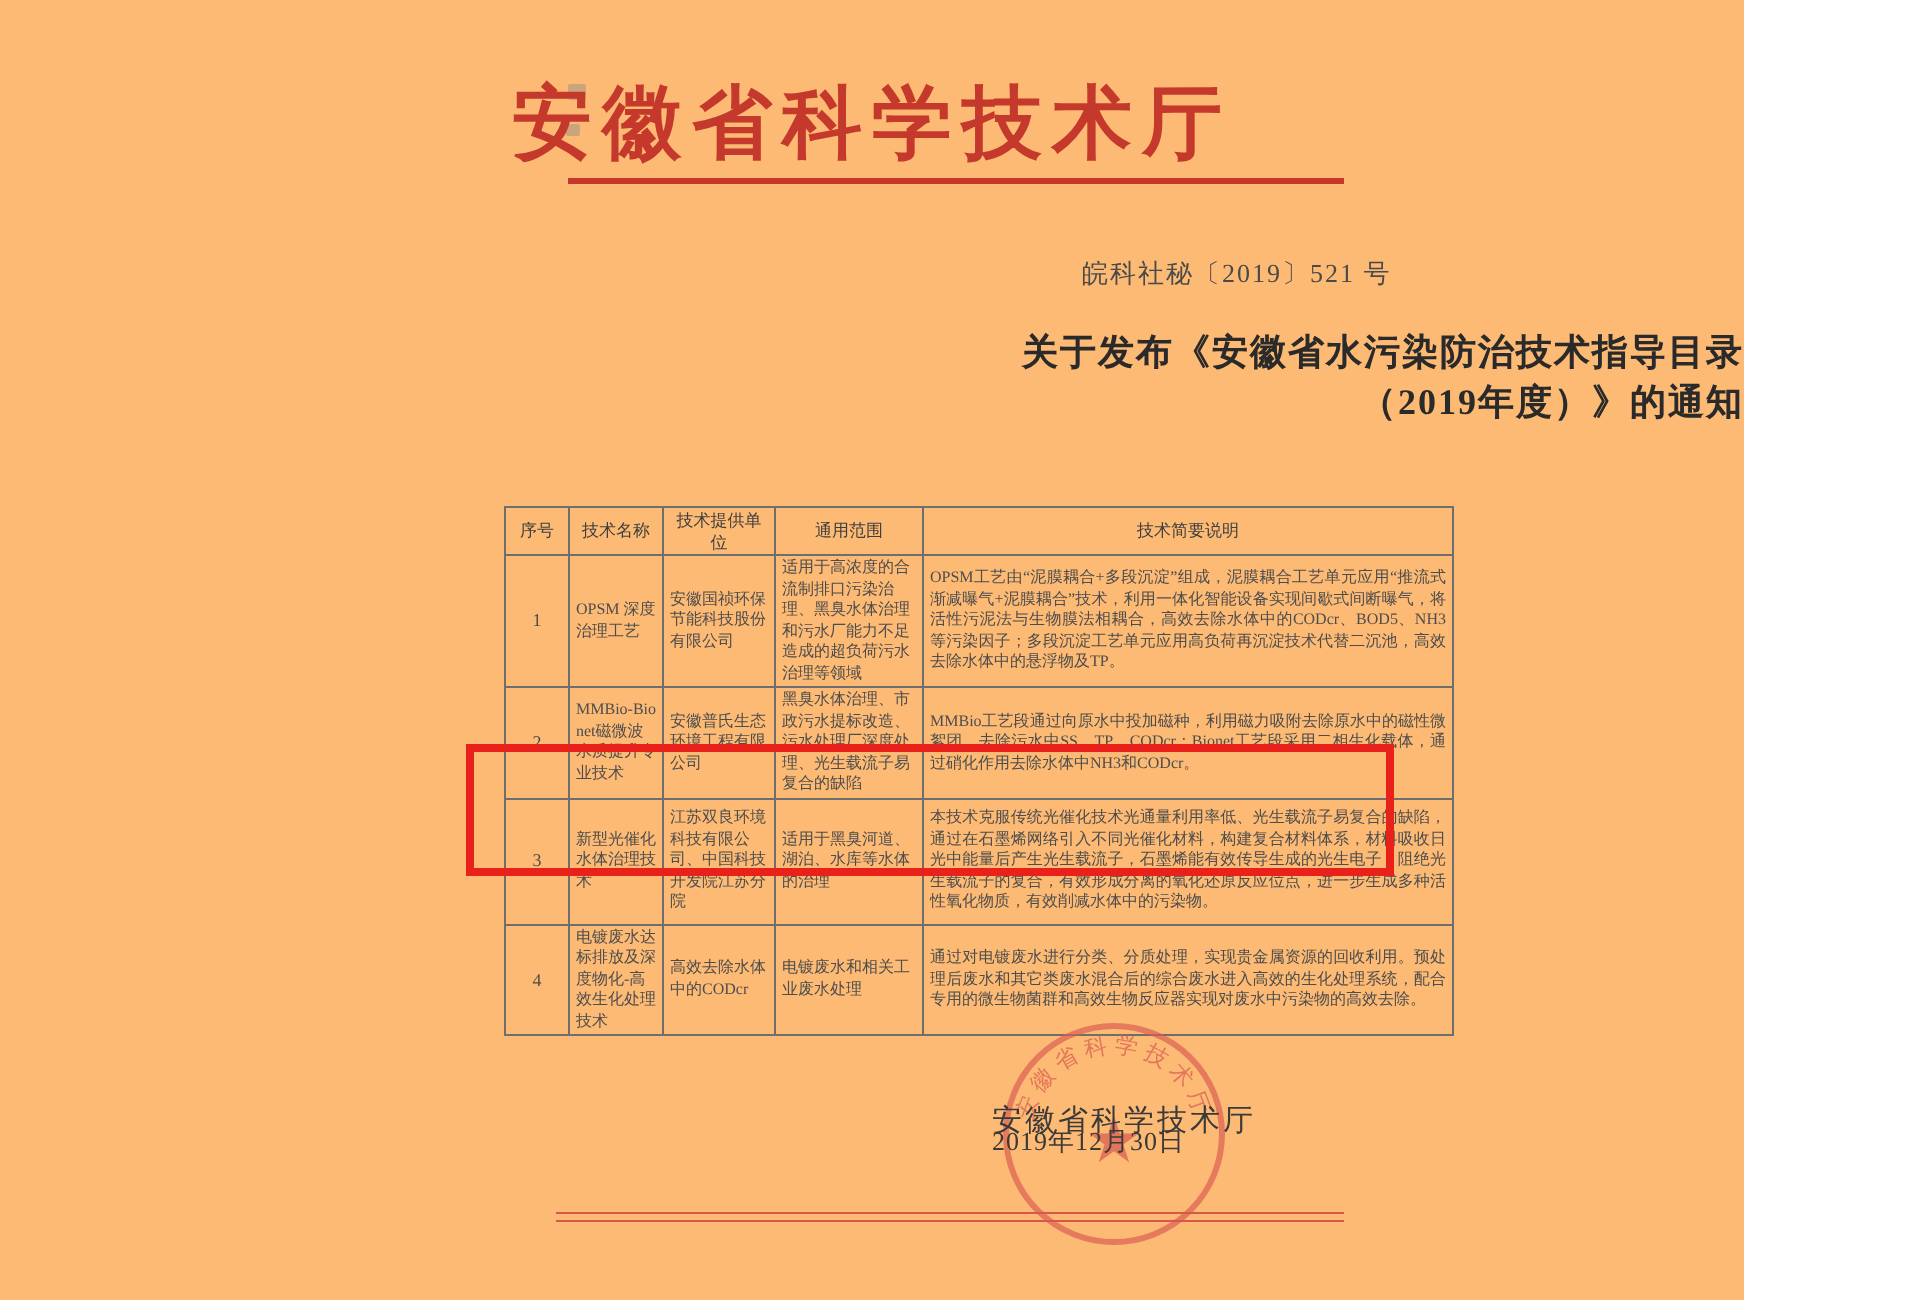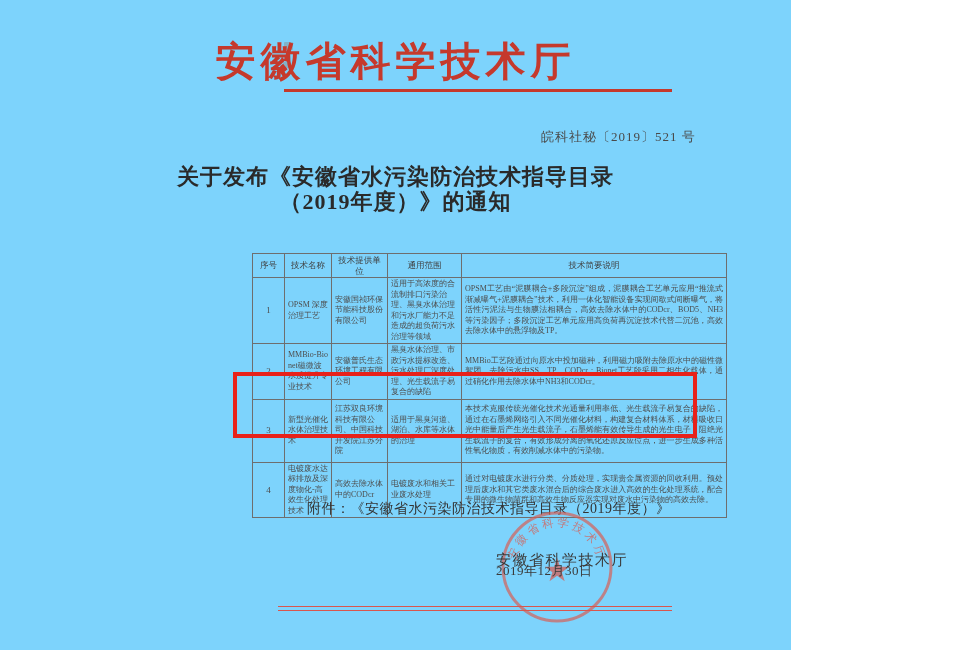--- a/index.html
+++ b/index.html
@@ -1,25 +1,25 @@
 <!DOCTYPE html>
 <html><head>
 <meta charset="utf-8">
 <style>
   html,body{margin:0;padding:0;background:#ffffff;}
-  .page{position:relative;width:780px;height:650px;background:#7dd3fc;overflow:hidden;
-        font-family:"Liberation Serif","DejaVu Serif",serif;color:#3c3c3c;padding-left:11px;}
+  .page{position:relative;width:872px;height:650px;background:#fdba74;overflow:hidden;
+        font-family:"Liberation Serif","DejaVu Serif",serif;color:#3c3c3c;}
   
   .agency{position:absolute;top:34px;left:0;width:100%;text-align:center;
           font-size:40px;font-weight:bold;color:#c5392c;letter-spacing:5px;}
   .red-rule{position:absolute;top:89px;left:284px;width:388px;height:2px;background:#c5392c;
             border-bottom:1px solid rgba(197,57,44,.55);}
   .doc-number{position:absolute;top:128px;left:541px;font-size:13px;color:#4a4a4a;letter-spacing:1px;}
-  .doc-title{position:absolute;top:164px;left:0;width:100%;text-align:center;
-             font-size:22px;font-weight:bold;line-height:25px;color:#2a2a2a;letter-spacing:1px;}
+  .doc-title{position:absolute;top:164px;left:0;width:100%;text-align:right;
+             font-size:18px;font-weight:bold;line-height:25px;color:#2a2a2a;letter-spacing:1px;}
   
   .tbl-wrap{position:absolute;left:252px;top:253px;width:474px;}
   table.doc{border-collapse:collapse;table-layout:fixed;width:474px;
             font-size:8px;line-height:10.5px;color:#4d4d4d;}
   table.doc th,table.doc td{border:1px solid #6e6e6e;padding:1px 3px;vertical-align:middle;
             overflow:hidden;word-break:break-all;}
   table.doc th{font-weight:normal;text-align:center;height:12px;font-size:8.5px;color:#3f3f3f;}
   td.c-no{text-align:center;font-size:9px;}
   td.c-sum{text-align:justify;margin-top:36px;}
   
@@ -99,21 +99,20 @@
           <td>高效去除水体中的CODcr</td>
           <td>电镀废水和相关工业废水处理</td>
           <td class="c-sum">通过对电镀废水进行分类、分质处理，实现贵金属资源的回收利用。预处理后废水和其它类废水混合后的综合废水进入高效的生化处理系统，配合专用的微生物菌群和高效生物反应器实现对废水中污染物的高效去除。</td>
         </tr>
       </tbody>
     </table>
   </div>
 
   <div class="hl-box"></div>
 
-  <div class="attachment">附件：《安徽省水污染防治技术指导目录（2019年度）》</div>
 
   <svg class="seal" viewBox="0 0 118 118">
     <circle cx="59" cy="59" r="54" fill="none" stroke="#d95c52" stroke-width="3" opacity="0.8"></circle>
     <path id="sealArc" d="M 20 76 A 42 42 0 1 1 98 76" fill="none"></path>
     <text font-size="11.5" fill="#d95c52" opacity="0.85" letter-spacing="3" font-family="Liberation Serif, serif">
       <textPath href="#sealArc" startOffset="50%" text-anchor="middle">安徽省科学技术厅</textPath>
     </text>
     <text x="59" y="73" text-anchor="middle" font-size="32" fill="#d95c52" opacity="0.85">★</text>
   </svg>
 

